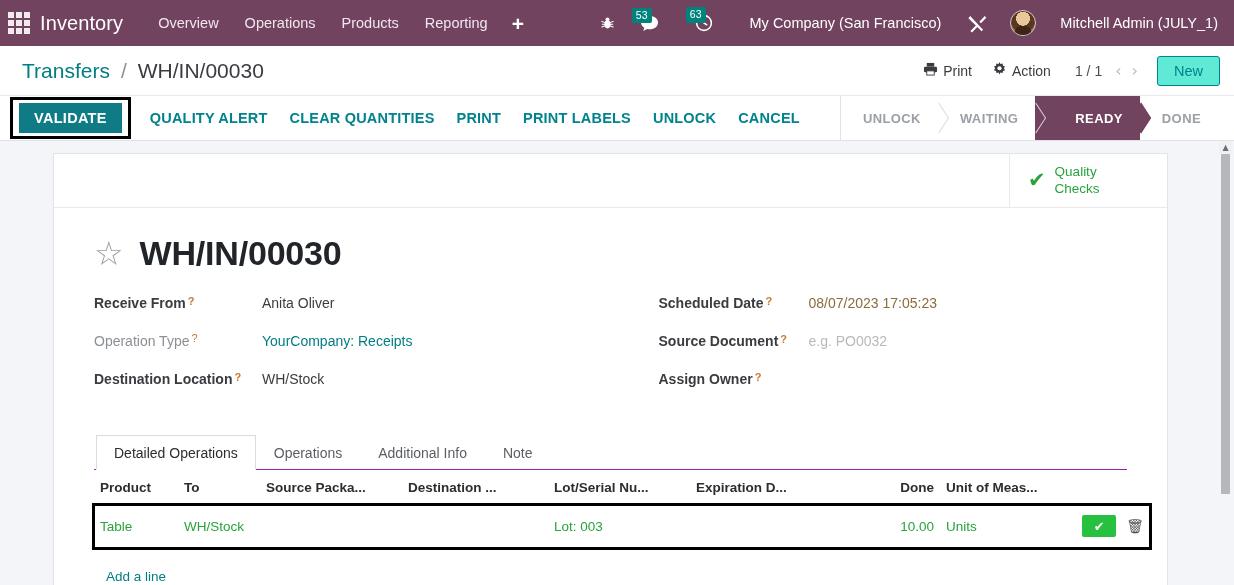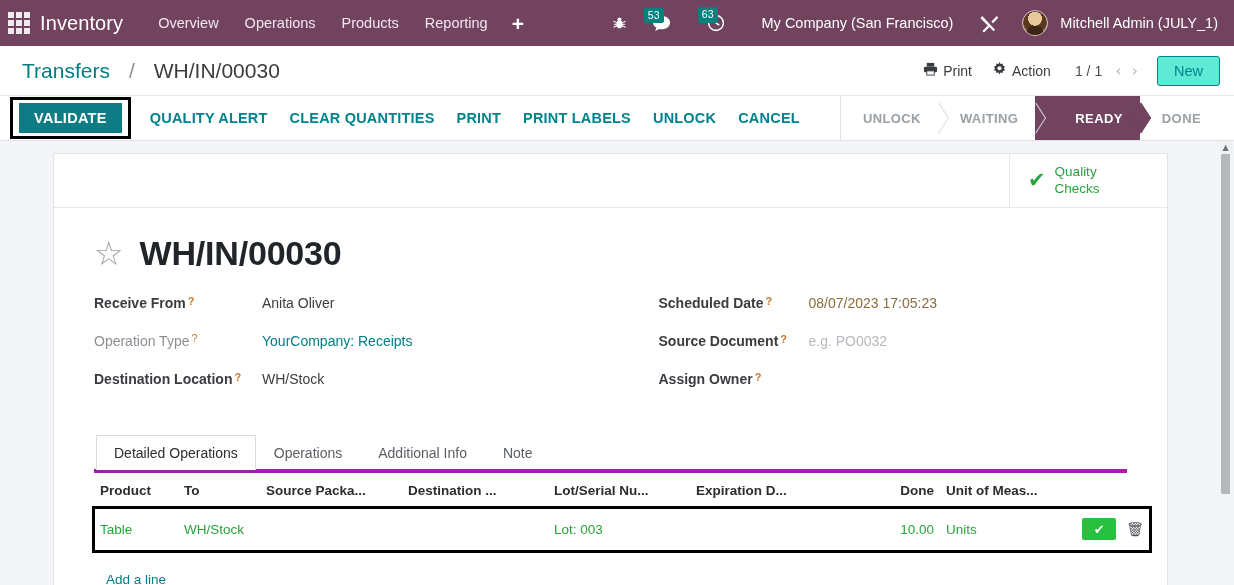--- a/index.html
+++ b/index.html
@@ -71,21 +71,21 @@
     background: #00837c;
     color: #ffffff;
     font-size: 10.5px;
     line-height: 1;
     padding: 2px 4px 3px 4px;
     border-radius: 2px;
     font-weight: 400;
   }
   .company-name { font-size: 14.5px; padding: 6px 12px; cursor: pointer; color:#ffffff; white-space: nowrap;}
   .user-block {
-    display: flex; align-items: center; gap: 12px;
+    display: flex; align-items: center; gap: 24px;
     padding: 3px 6px 3px 8px; cursor: pointer;
   }
   .avatar {
     width: 26px; height: 26px; border-radius: 50%;
     background: radial-gradient(circle at 50% 32%, #e8c89a 0 34%, #5a3820 35% 64%, #8a6a4a 65%);
     border: 1px solid #d8c5cf;
     flex: none;
     overflow: hidden;
     position: relative;
   }
@@ -97,21 +97,21 @@
 
   
   .control-panel {
     height: 50px;
     background: #ffffff;
     display: flex;
     align-items: center;
     padding: 0 14px 0 22px;
     border-bottom: 1px solid #e7e9ed;
   }
-  .breadcrumb { font-size: 21px; display: flex; align-items: baseline; gap: 12px; }
+  .breadcrumb { font-size: 21px; display: flex; align-items: baseline; gap: 4px; }
   .bc-parent { color: #017e84; cursor: pointer; }
   .bc-sep { color: #8b8f94; margin: 0 7px; }
   .bc-current { color: #3a3c40; }
   .cp-right { margin-left: auto; display: flex; align-items: center; gap: 0px; }
   .cp-btn {
     display: flex; align-items: center; gap: 5px;
     font-size: 14px; color: #3a3c40; padding: 6px 10px; cursor: pointer;
     white-space: nowrap;
   }
   .pager { font-size: 14px; color: #4a4d52; padding: 0 8px 0 14px; white-space: nowrap;}
@@ -275,21 +275,21 @@
   .f-label.muted { color: #8b8f94; font-weight: 400; align-items: center; }
   .f-help { color: #c9782f; font-size: 11px; line-height: 1; position: relative; top:-3px;}
   .f-val { font-size: 14px; color: #3a3c40; }
   .f-val.link { color: #017e84; }
   .f-val.date { color: #8a6d3b; }
   .f-val.placeholder { color: #b6b9bd; }
   .form-col.right .f-label { width: 150px; }
 
   
   .notebook { margin-top: 26px; }
-  .tabs { display: flex; border-bottom: 4px solid #a21caf; padding-left: 2px; }
+  .tabs { display: flex; border-bottom: 1px solid #a21caf; padding-left: 2px; }
   .tab {
     font-size: 14px; color: #5a5e63;
     padding: 9px 17px 8px 17px;
     border: 1px solid transparent;
     border-bottom: none;
     margin-bottom: -1px;
     cursor: pointer;
     white-space: nowrap;
   }
   .tab.active {

